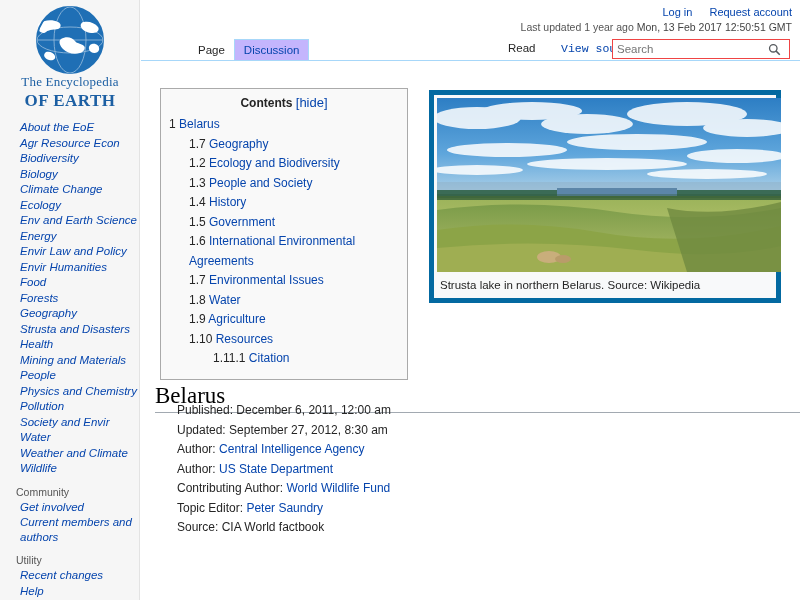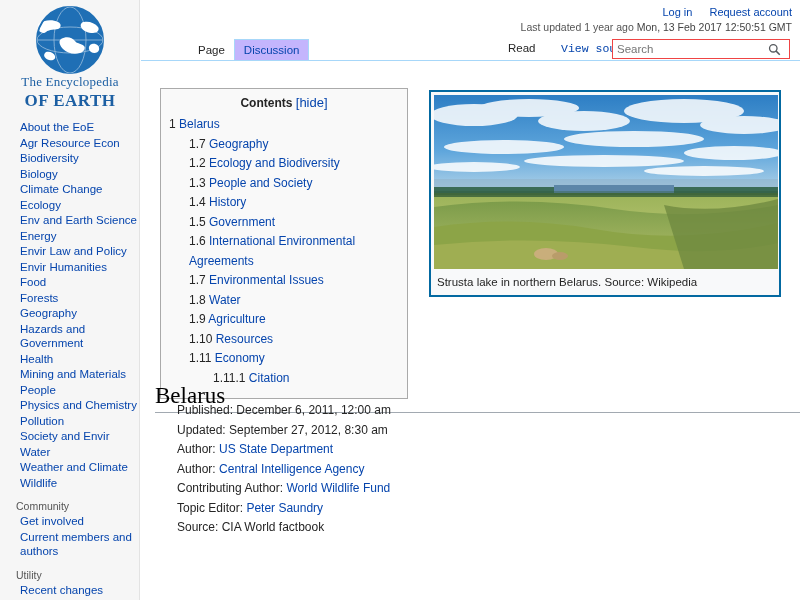--- a/index.html
+++ b/index.html
@@ -34,21 +34,21 @@
     display: block;
   }
   #logo-text {
     text-align: center;
     color: #1c5fa3;
     font-family: "Liberation Serif", serif;
   }
   #logo-text .l1 { display: block; font-size: 13px; letter-spacing: .2px; }
   #logo-text .l2 { display: block; font-size: 17px; font-weight: bold; letter-spacing: .5px; margin-top: 1px;}
 
-  .nav-list { list-style: none; margin: 0; padding: 0 0 0 20px; }
+  .nav-list { list-style: none; margin: 0; padding: 0 0 0 20px; font-style: italic; }
   .nav-list li { margin: 0; padding: 0 0 1px 0; line-height: 14.5px; }
   .nav-list li a { font-size: 11.5px; color: #0645ad; }
   .nav-heading {
     padding: 9px 0 2px 16px;
     color: #555; font-size: 10.5px;
   }
 
   
   #personal {
     position: absolute; right: 8px; top: 6px;
@@ -133,21 +133,21 @@
   #toc li { line-height: 19.5px; font-size: 12px; }
   #toc li a { color: #0645ad; }
   .lvl1 { padding-left: 0px; }
   .lvl2 { padding-left: 20px; }
   .lvl3 { padding-left: 44px; }
 
   
   #figure {
     position: absolute; left: 288px; top: 29px;
     width: 352px;
-    border: 2px solid #0369a1;
+    border: 5px solid #0369a1;
     background: #f8f9fa;
     padding: 3px;
   }
   #fig-img {
     width: 344px; height: 174px;
     display: block;
     overflow: hidden;
     position: relative;
   }
   #fig-cap {
@@ -212,21 +212,21 @@
       <li><a href="#">Biology</a></li>
       <li><a href="#">Climate Change</a></li>
       <li><a href="#">Ecology</a></li>
       <li><a href="#">Env and Earth Science</a></li>
       <li><a href="#">Energy</a></li>
       <li><a href="#">Envir Law and Policy</a></li>
       <li><a href="#">Envir Humanities</a></li>
       <li><a href="#">Food</a></li>
       <li><a href="#">Forests</a></li>
       <li><a href="#">Geography</a></li>
-      <li><a href="#">Hazards and Government</a></li>
+      <li><a href="#">Strusta and Disasters</a></li>
       <li><a href="#">Health</a></li>
       <li><a href="#">Mining and Materials</a></li>
       <li><a href="#">People</a></li>
       <li><a href="#">Physics and Chemistry</a></li>
       <li><a href="#">Pollution</a></li>
       <li><a href="#">Society and Envir</a></li>
       <li><a href="#">Water</a></li>
       <li><a href="#">Weather and Climate</a></li>
       <li><a href="#">Wildlife</a></li>
     </ul>
@@ -285,21 +285,20 @@
         <li class="lvl2"><span>1.7</span> <a href="#">Geography</a></li>
         <li class="lvl2"><span>1.2</span> <a href="#">Ecology and Biodiversity</a></li>
         <li class="lvl2"><span>1.3</span> <a href="#">People and Society</a></li>
         <li class="lvl2"><span>1.4</span> <a href="#">History</a></li>
         <li class="lvl2"><span>1.5</span> <a href="#">Government</a></li>
         <li class="lvl2"><span>1.6</span> <a href="#">International Environmental Agreements</a></li>
         <li class="lvl2"><span>1.7</span> <a href="#">Environmental Issues</a></li>
         <li class="lvl2"><span>1.8</span> <a href="#">Water</a></li>
         <li class="lvl2"><span>1.9</span> <a href="#">Agriculture</a></li>
         <li class="lvl2"><span>1.10</span> <a href="#">Resources</a></li>
-        <li class="lvl2"><span>1.11</span> <a href="#">Economy</a></li>
         <li class="lvl3"><span>1.11.1</span> <a href="#">Citation</a></li>
       </ul>
     </div>
 
     <div id="figure">
       <div id="fig-img">
         <svg width="344" height="174" viewBox="0 0 344 174" preserveAspectRatio="none">
           <defs>
             <linearGradient id="sky" x1="0" y1="0" x2="0" y2="1">
               <stop offset="0%" stop-color="#2d7ec4"></stop>
@@ -348,25 +347,25 @@
       <div id="fig-cap">Strusta lake in northern Belarus. Source: Wikipedia</div>
     </div>
 
     <h1 id="title">Belarus</h1>
 
     <div id="meta">
       <div class="row">Published: December 6, 2011, 12:00 am</div>
       <div class="row">Updated: September 27, 2012, 8:30 am</div>
       <div class="row">
         <span>Author:</span>
-        <a href="#">US State Department</a>
+        <a href="#">Central Intelligence Agency</a>
       </div>
       <div class="row">
         <span>Author:</span>
-        <a href="#">Central Intelligence Agency</a>
+        <a href="#">US State Department</a>
       </div>
       <div class="row">
         <span>Contributing Author:</span>
         <a href="#">World Wildlife Fund</a>
       </div>
       <div class="row">
         <span>Topic Editor:</span>
         <a href="#">Peter Saundry</a>
       </div>
       <div class="row">Source: CIA World factbook</div>

